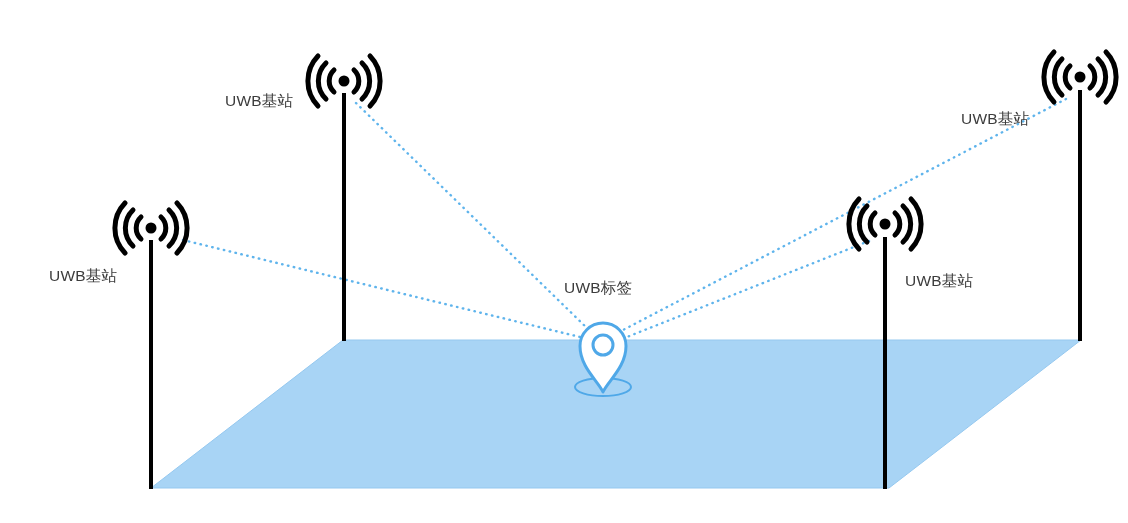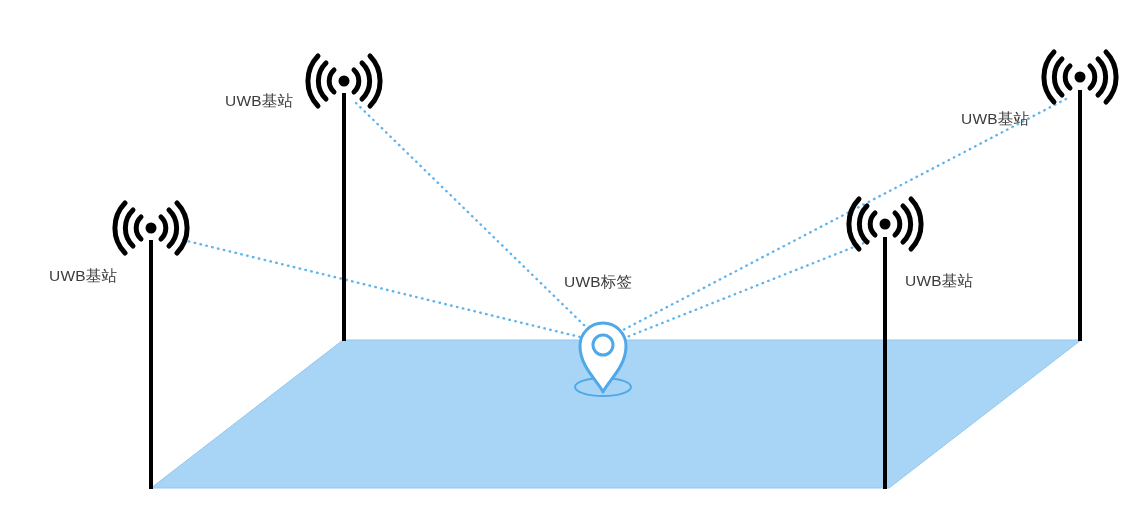--- a/index.html
+++ b/index.html
@@ -70,14 +70,14 @@
   </svg>
 
   <div class="label" style="left:192px; top:91px;">UWB基站</div>
 
   <div class="label" style="left:928px; top:109px;">UWB基站</div>
 
   <div class="label" style="left:16px; top:266px;">UWB基站</div>
 
   <div class="label" style="left:872px; top:271px;">UWB基站</div>
 
-  <div class="label" style="left:531px; top:272px;">UWB标签</div>
+  <div class="label" style="left:531px; top:278px;">UWB标签</div>
 </div>
 
 </body></html>

